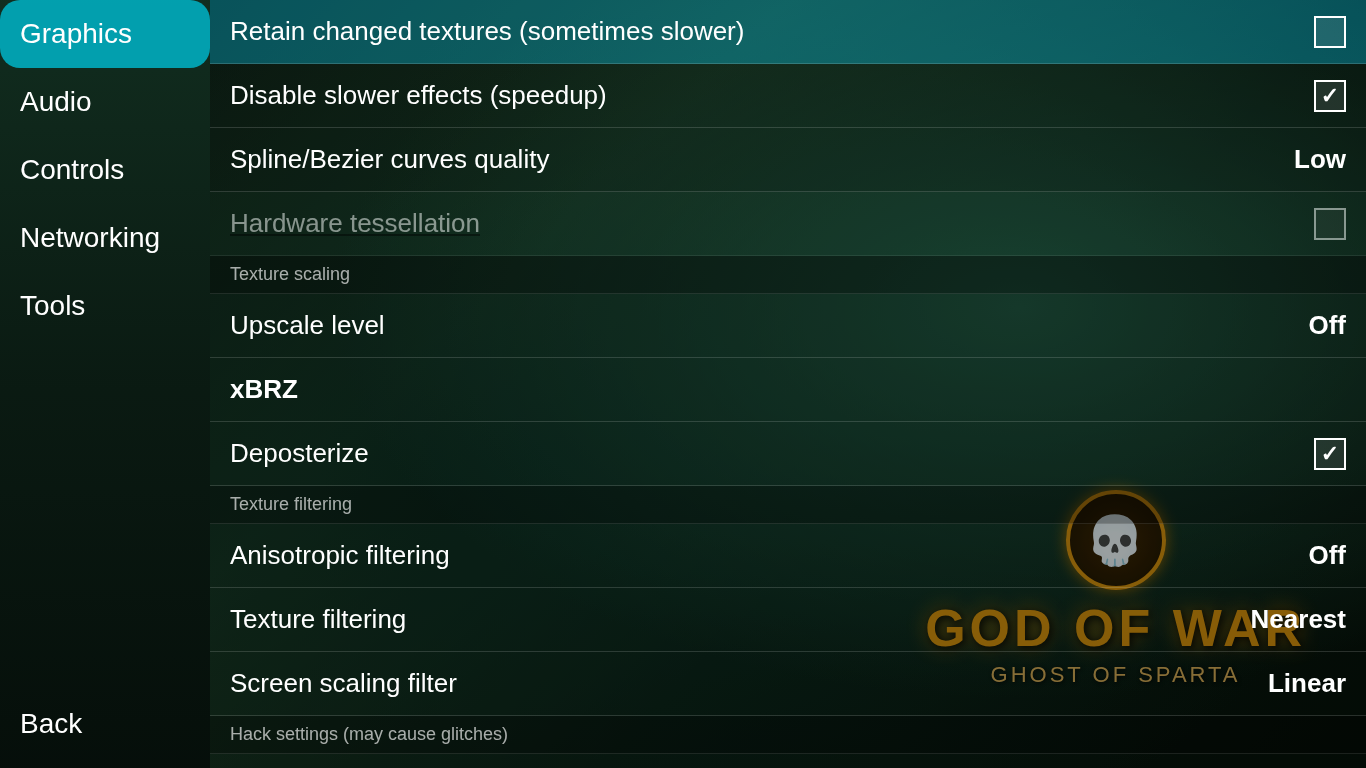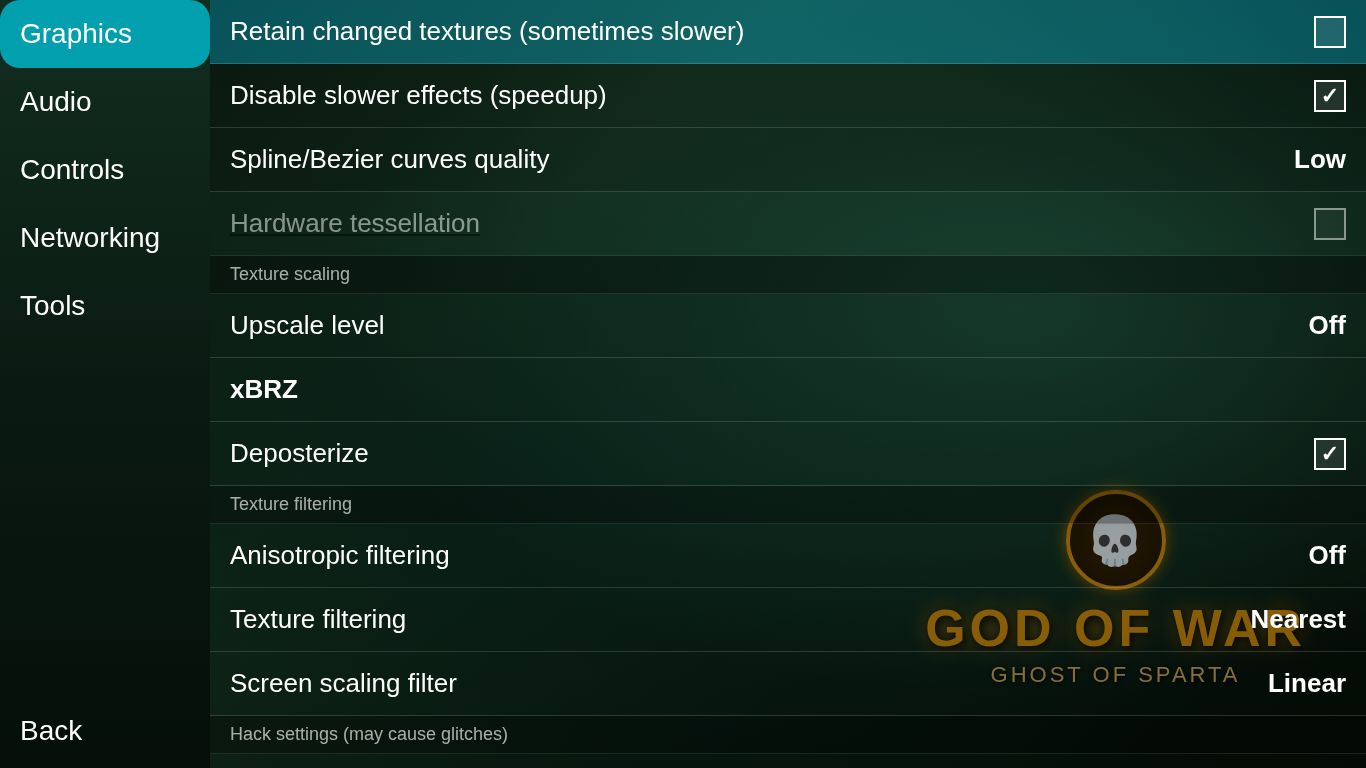--- a/index.html
+++ b/index.html
@@ -32,21 +32,21 @@
       position: relative;
       border-radius: 20px;
     }
 
     .sidebar-item.active {
       background: rgba(0, 180, 200, 0.85);
     }
 
     .sidebar-item-back {
       position: absolute;
-      bottom: 3px;
+      bottom: 10px;
       left: 0;
       width: 210px;
       padding: 18px 20px;
       color: #ffffff;
       font-size: 28px;
       font-weight: 400;
       cursor: pointer;
     }
 
     

